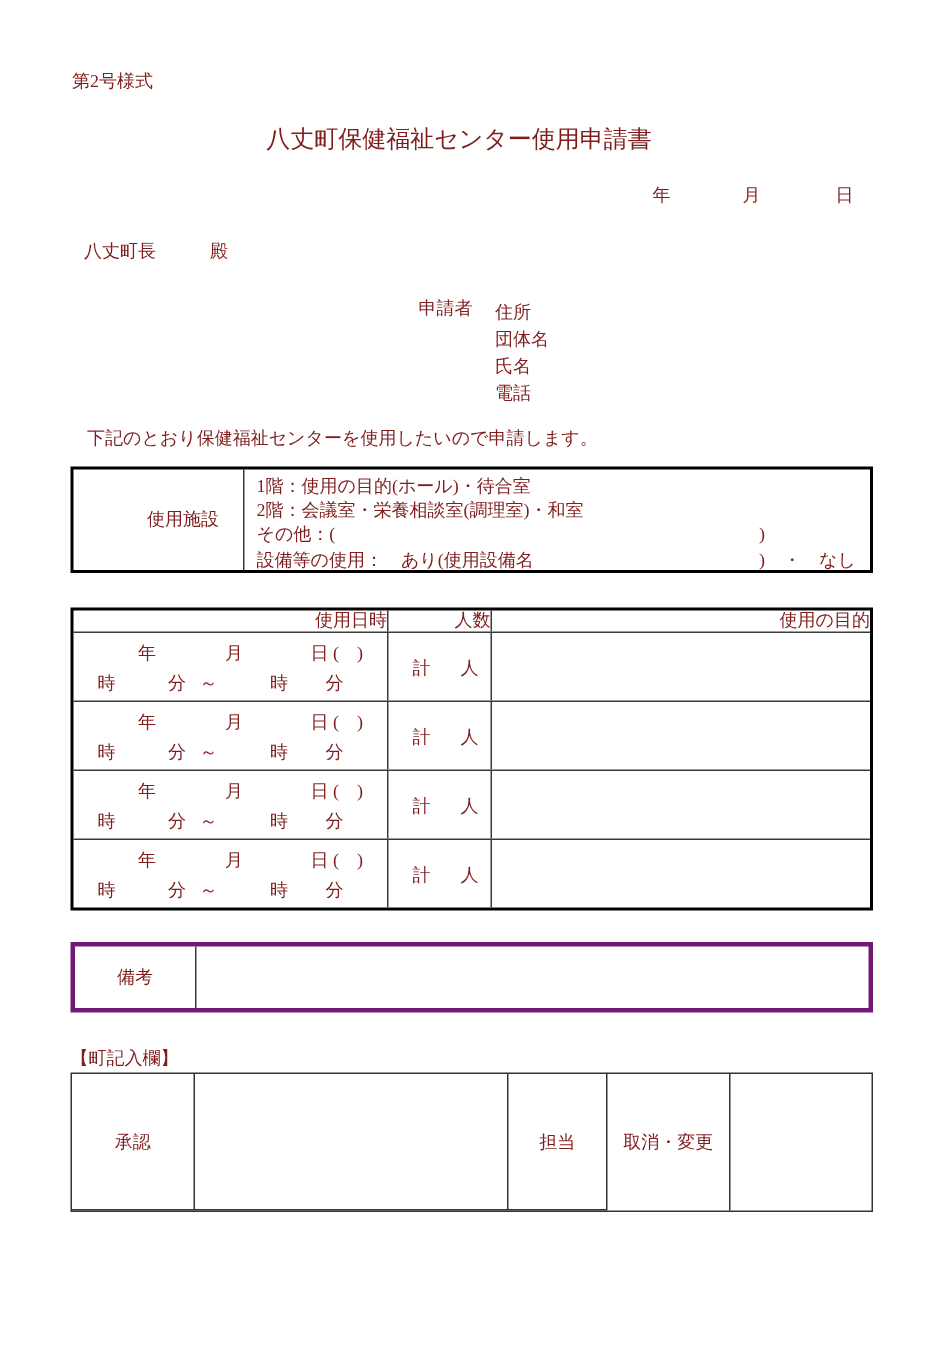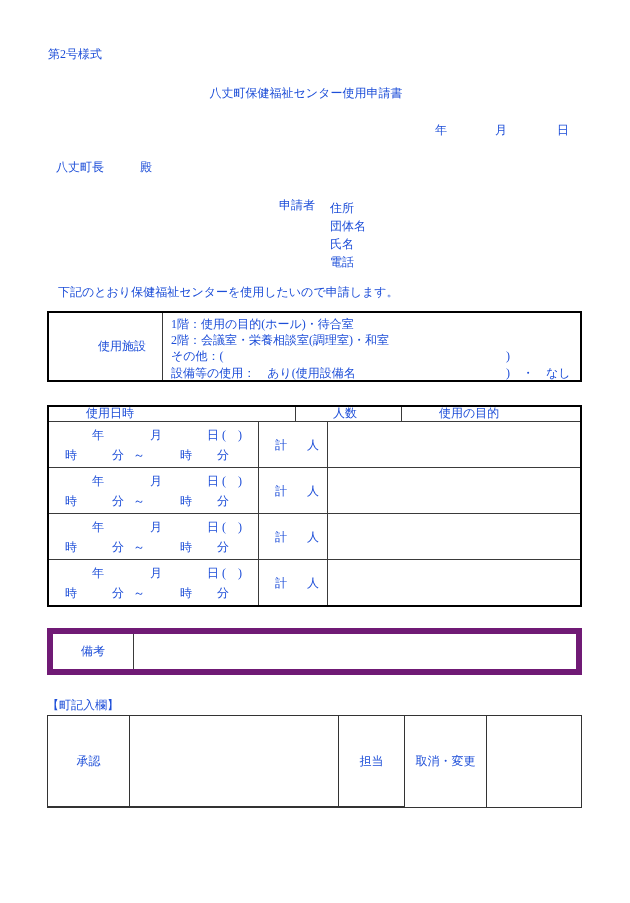--- a/index.html
+++ b/index.html
@@ -1,25 +1,25 @@
 <!DOCTYPE html>
 <html><head>
 <meta charset="utf-8">
 <style>
   html,body{margin:0;padding:0;background:#ffffff;}
   .page{
     position:relative;width:630px;height:903px;background:#ffffff;
     font-family:"Liberation Serif","DejaVu Serif",serif;
-    color:#1d4ed8;font-size:12px;overflow:hidden;
+    color:#7f1d1d;font-size:12px;overflow:hidden;
   }
   .t{position:absolute;white-space:nowrap;line-height:13px;}
 
   
   .form-number{left:48px;top:48px;}
-  .form-title{left:0;top:86px;width:612px;text-align:center;font-size:12px;line-height:15px;}
+  .form-title{left:0;top:86px;width:612px;text-align:center;font-size:16px;line-height:15px;}
   .hd-year{left:435px;top:124px;}
   .hd-month{left:495px;top:124px;}
   .hd-day{left:557px;top:124px;}
   .addr-name{left:56px;top:161px;}
   .addr-hon{left:140px;top:161px;}
   .app-label{left:279px;top:199px;}
   .app-fields{position:absolute;left:330px;top:199px;line-height:18px;white-space:nowrap;}
   .app-fields div{height:18px;}
   .intro{left:58px;top:286px;}
 
@@ -32,42 +32,42 @@
   .facility .fcontent{flex:1;padding:3px 0 0 8px;line-height:16.2px;}
   .fline{position:relative;white-space:nowrap;}
   .fclose{position:absolute;left:335px;top:0;}
 
   
   .schedule{
     position:absolute;left:47px;top:405px;width:535px;height:202px;
     border:2px solid #000;box-sizing:border-box;display:flex;flex-direction:column;background:#fff;
   }
   .shead{height:14px;display:flex;border-bottom:1px solid #3a3a3a;}
-  .shead>div{line-height:13px;text-align:left;padding-left:37px;}
+  .shead>div{line-height:13px;text-align:right;}
   .sh1{width:209px;border-right:1px solid #3a3a3a;}
   .sh2{width:68px;border-right:1px solid #3a3a3a;}
   .sh3{flex:1;}
   .srow{flex:1;display:flex;border-bottom:1px solid #3a3a3a;}
   .srow:last-child{border-bottom:none;}
   .sc1{width:209px;border-right:1px solid #3a3a3a;position:relative;}
   .sc2{width:68px;border-right:1px solid #3a3a3a;position:relative;}
   .sc3{flex:1;}
   .sc1 .r1{top:7px;}
   .sc1 .r2{top:27px;}
   .p-y{left:43px;}  .p-m{left:101px;} .p-d{left:158px;}
   .p-po{left:173px;}.p-pc{left:189px;}
   .p-h1{left:16px;} .p-mi1{left:63px;}.p-tl{left:84px;}
   .p-h2{left:131px;}.p-mi2{left:168px;}
   .c-total{left:16px;top:17px;}
   .c-person{left:48px;top:17px;}
 
   
   .remarks{
     position:absolute;left:47px;top:628px;width:535px;height:47px;
-    border:6px solid #701a75;box-sizing:border-box;display:flex;background:#fff;
+    border:3px solid #701a75;box-sizing:border-box;display:flex;background:#fff;
   }
   .remarks .rlabel{width:80px;border-right:1px solid #3a3a3a;display:flex;align-items:center;justify-content:center;}
   .remarks .rcontent{flex:1;}
 
   
   .office-title{left:47px;top:699px;}
   .office{
     position:absolute;left:47px;top:715px;width:535px;height:93px;
     border:1px solid #333;box-sizing:border-box;display:flex;flex-direction:row;background:#fff;
   }

